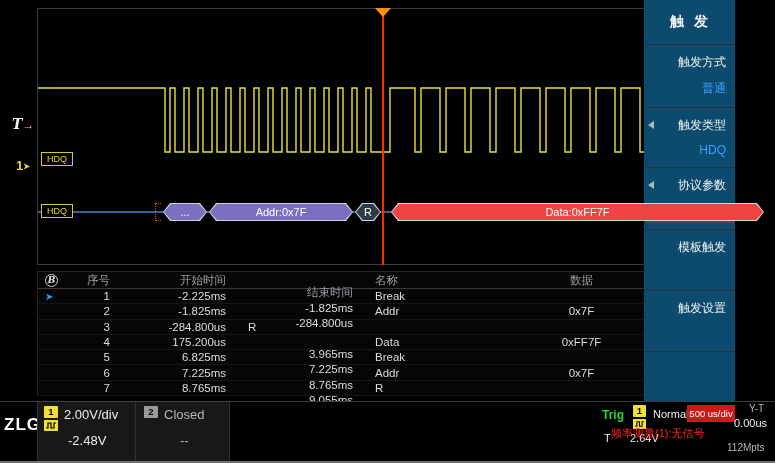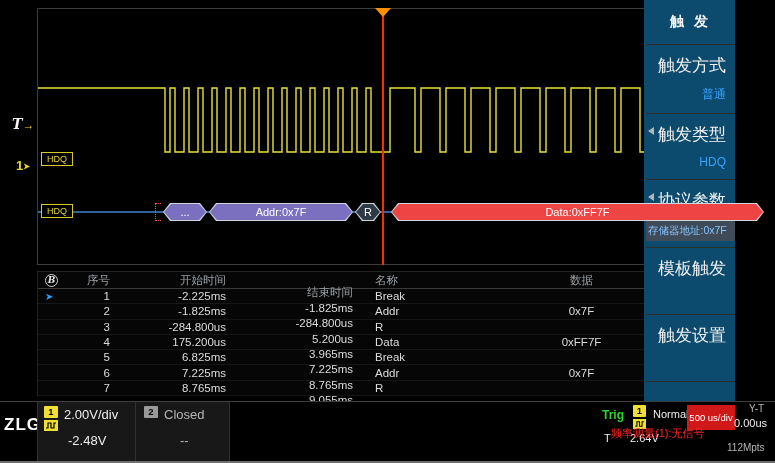--- a/index.html
+++ b/index.html
@@ -55,21 +55,21 @@
             align-items:center; justify-content:center; color:#e6e6e6;
             font:bold italic 9px "DejaVu Serif",serif; }
 
   
   .sidebar { position:absolute; left:644px; top:0; width:91px; height:401px;
              background:#0c4a6e; border-left:2px solid #0c4a6e; z-index:2; }
   .sb-title { height:45px; display:flex; align-items:center; justify-content:center;
               color:#f5f5f5; font:bold 14px "Liberation Sans","DejaVu Sans",sans-serif;
               letter-spacing:3px; border-bottom:1px solid #2e2e2e; }
   .sb-item { position:relative; border-bottom:1px solid #2e2e2e; padding:9px 9px 10px; }
-  .sb-label { color:#f0f0f0; font-size:17px; text-align:right; }
+  .sb-label { color:#f0f0f0; font-size:12px; text-align:right; }
   .sb-value { color:#37a3ff; font-size:12px; text-align:right; margin-top:9px; }
   .sb-value-strip { display:block; margin:9px -9px -4px; background:#3f4b58; color:#85c4ff;
                     font-size:10.5px; padding:3px 2px; text-align:left; white-space:nowrap; }
   .sb-arrow { position:absolute; left:2px; top:13px; width:0; height:0;
               border-top:4px solid transparent; border-bottom:4px solid transparent;
               border-right:6px solid #aeb6bd; }
   .sb-item.tall { padding-bottom:34px; }
 
   
   .statusbar { position:absolute; left:0; top:401px; width:775px; height:62px;
@@ -81,21 +81,21 @@
   .chan-div { position:absolute; left:97px; top:0; width:1px; height:61px; background:#303030; }
   .badge { display:block; width:14px; height:12px; background:#f0df35; color:#000;
            font:bold 9.5px "Liberation Sans",sans-serif; text-align:center; line-height:12px; border-radius:1px; }
   .badge.gray { background:#9a9a9a; }
   .wavebox { width:14px; height:11px; background:#f0df35; margin-top:2px;
              display:flex; align-items:center; justify-content:center; }
   .badge-stack { position:absolute; }
   .txt { position:absolute; color:#ececec; font-size:13px; white-space:nowrap; }
   .txt.dim { color:#b5b5b5; }
   .trig-label { position:absolute; left:602px; top:6px; color:#2ed22e; font:bold 12px "Liberation Sans",sans-serif; }
-  .tb-chip { position:absolute; left:687px; top:3px; width:48px; height:25px; background:#d01818;
+  .tb-chip { position:absolute; left:687px; top:3px; width:48px; height:17px; background:#d01818;
              color:#fff; font:9.5px "Liberation Sans",sans-serif; display:flex; align-items:center; justify-content:center; }
   .warn { position:absolute; left:611px; top:24px; color:#ff2323; font-size:11px; white-space:nowrap; z-index:5; }
 </style>
 </head>
 <body>
 
 <div class="stage">
 
   <div class="screen-frame"></div>
 
@@ -167,21 +167,20 @@
       <span class="c-start">-1.825ms</span>
       <span class="c-end">-284.800us</span>
       <span class="c-name">Addr</span>
       <span class="c-data">0x7F</span>
     </div>
 
     <div class="trow">
       <span class="c-marker"></span>
       <span class="c-idx">3</span>
       <span class="c-start">-284.800us</span>
-      <span class="c-end">5.200us</span>
       <span class="c-name">R</span>
       <span class="c-data"></span>
     </div>
 
     <div class="trow">
       <span class="c-marker"></span>
       <span class="c-idx">4</span>
       <span class="c-start">175.200us</span>
       <span class="c-end">3.965ms</span>
       <span class="c-name">Data</span>

